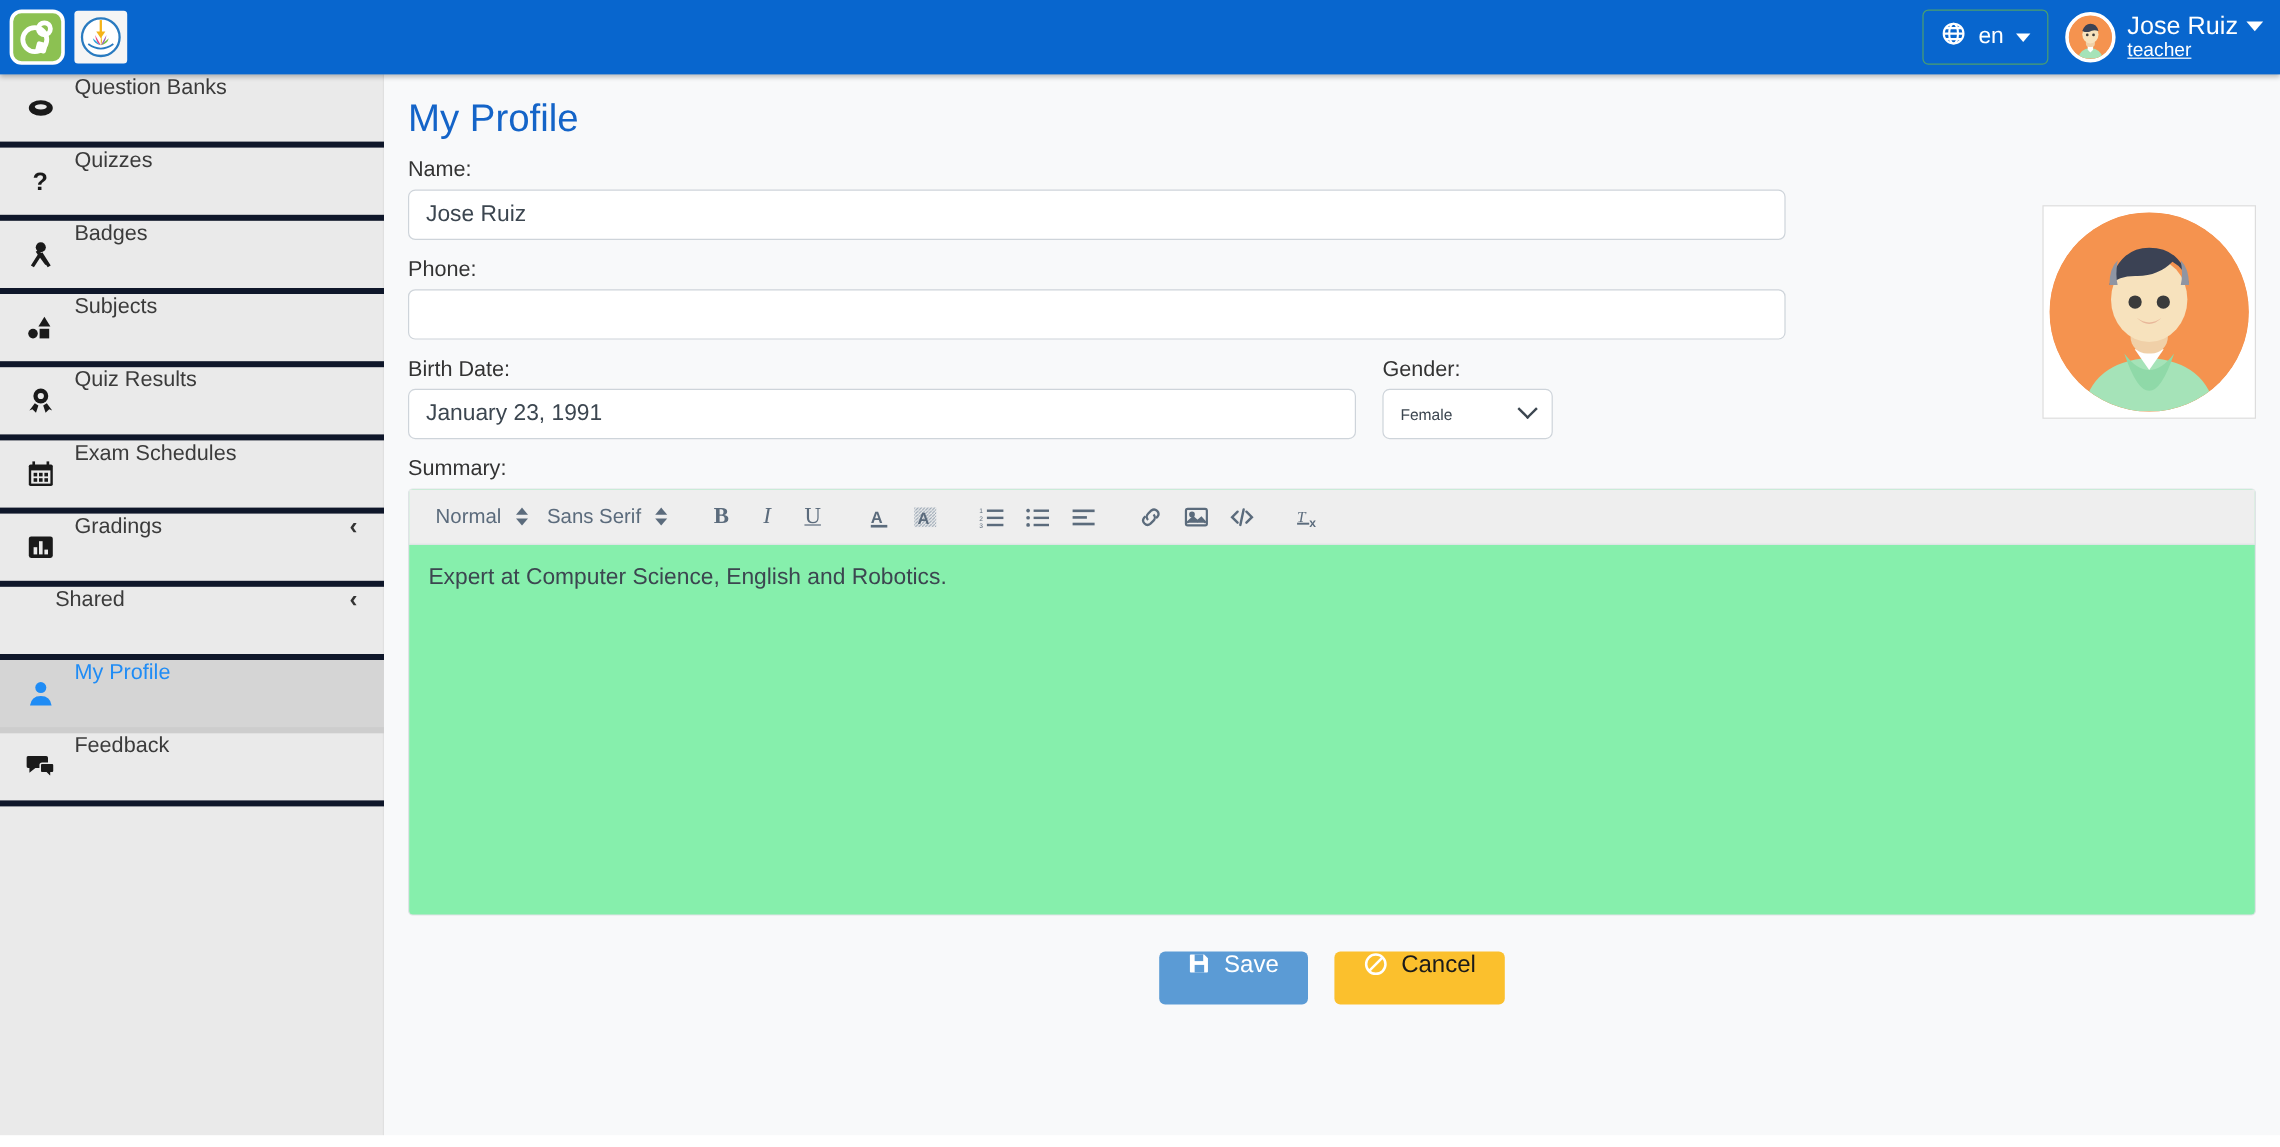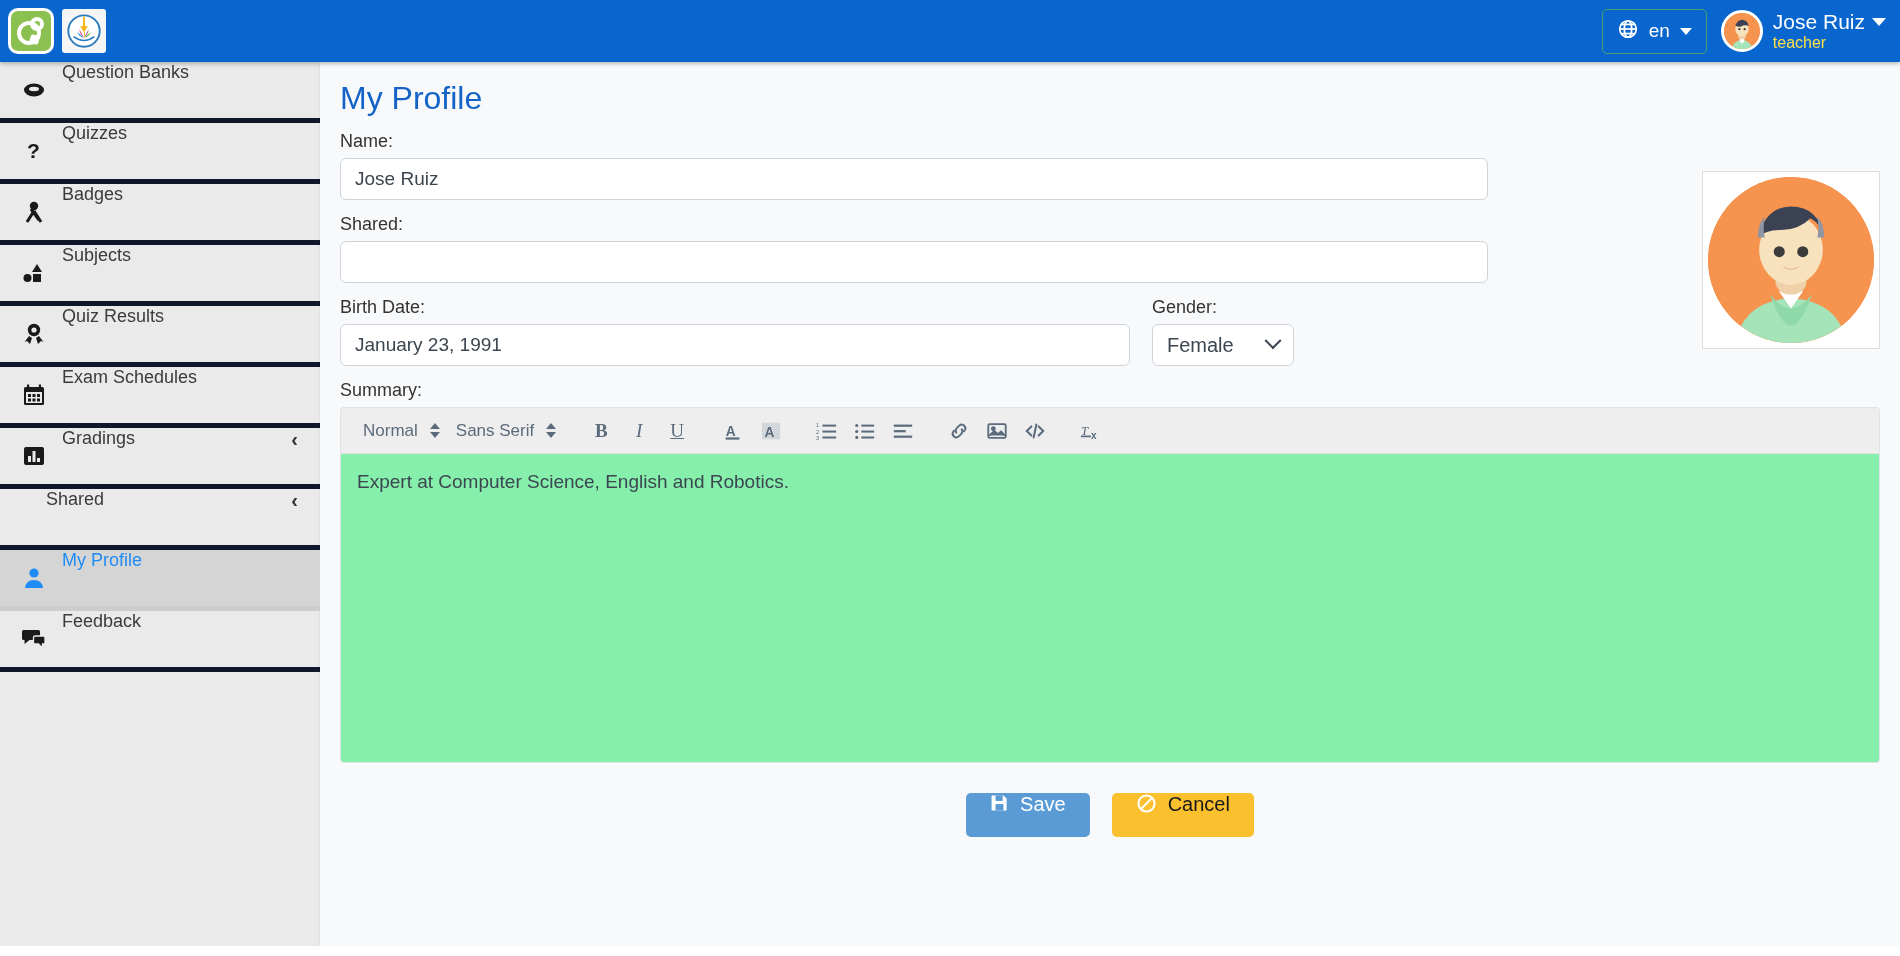--- a/index.html
+++ b/index.html
@@ -56,21 +56,21 @@
   }
   .lang-btn .caret { border-left: 6px solid transparent; border-right: 6px solid transparent; border-top: 7px solid #ffffff; }
   .user-box { display: flex; align-items: center; gap: 10px; cursor: pointer; }
   .avatar-sm {
     width: 42px; height: 42px; border-radius: 50%; background: #f5934f;
     border: 3px solid #ffffff; position: relative; overflow: hidden; flex: none;
   }
   .user-text { line-height: 1.05; }
   .user-name { color:#ffffff; font-size: 21px; display:flex; align-items:center; gap:7px; }
   .user-name .caret { border-left: 7px solid transparent; border-right: 7px solid transparent; border-top: 8px solid #ffffff; }
-  .user-role { color: #fde047; font-size: 16px; margin-top: 2px; }
+  .user-role { color: #ffffff; font-size: 16px; margin-top: 2px; text-decoration: underline; }
 
   
   .sidebar {
     position: absolute; left: 0; top: 62px; width: 320px; height: 894px;
     background: #eaeaea; overflow: hidden;
     box-shadow: inset -1px 0 0 #e0e0e0;
   }
   .nav-item {
     display: flex; height: 61px; padding: 0 22px;
     border-bottom: 5px solid #0f172a;
@@ -102,21 +102,21 @@
     display: flex; align-items: center; margin-bottom: 14px;
   }
   .row2 { display: flex; gap: 0; }
   .col-birth { width: 790px; }
   .col-gender { margin-left: 22px; }
   .birth-input { width: 790px; }
   .select-box {
     width: 142px; height: 42px; background:#ffffff;
     border: 1px solid #ced4da; border-radius: 6px;
     display: flex; align-items: center; justify-content: space-between;
-    padding: 0 14px; font-size: 20px; color: #3c4650; cursor: pointer;
+    padding: 0 14px; font-size: 13px; color: #3c4650; cursor: pointer;
   }
   .select-box .chev-d { width: 12px; height: 12px; border-right: 2px solid #3c4650; border-bottom: 2px solid #3c4650; transform: rotate(45deg) translate(-3px,-3px); }
 
   .avatar-card {
     position: absolute; right: 20px; top: 40px;
     width: 178px; height: 178px; background: #ffffff;
     border: 1px solid #dddddd; padding: 5px;
   }
   .avatar-big {
     width: 100%; height: 100%; border-radius: 50%; background:#f5934f;
@@ -362,21 +362,21 @@
             <circle cx="20.6" cy="21.6" r="1.6" fill="#3b3b3b"></circle>
             <circle cx="27.4" cy="21.6" r="1.6" fill="#3b3b3b"></circle>
             <path d="M21 25.4 q3 2.2 6 0 q-3 3-6 0Z" fill="#e8b79a"></path>
           </svg>
         </div>
       </div>
 
       <div class="field-label">Name:</div>
       <div class="txt-input">Jose Ruiz</div>
 
-      <div class="field-label">Shared:</div>
+      <div class="field-label">Phone:</div>
       <div class="txt-input"></div>
 
       <div class="row2">
         <div class="col-birth">
           <div class="field-label">Birth Date:</div>
           <div class="txt-input birth-input">January 23, 1991</div>
         </div>
         <div class="col-gender">
           <div class="field-label">Gender:</div>
           <div class="select-box">

